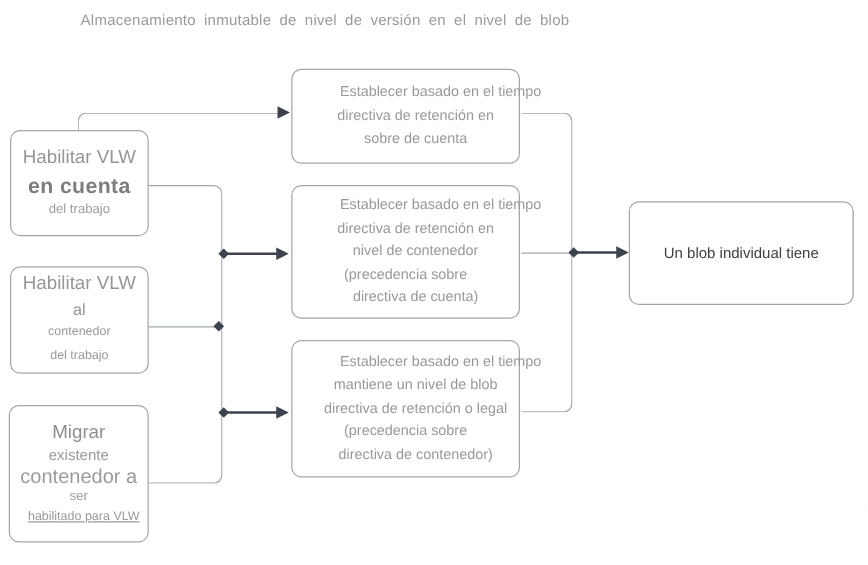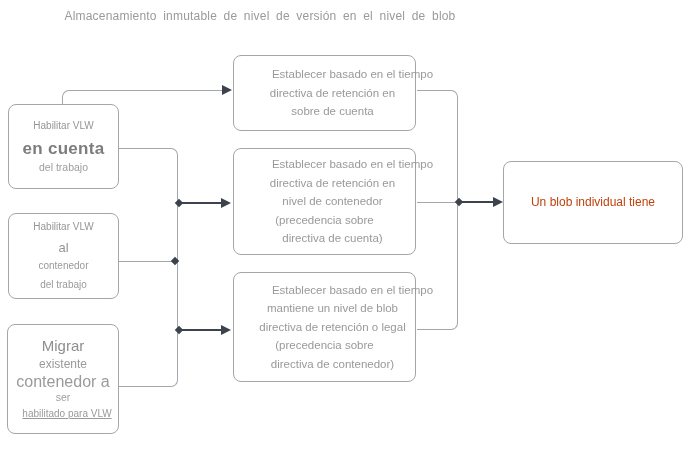--- a/index.html
+++ b/index.html
@@ -21,34 +21,34 @@
     font-size:12px;color:var(--text-light);word-spacing:3px;letter-spacing:.2px;
     white-space:nowrap;
   }
   .node{
     position:absolute;background:var(--bg);border:1px solid var(--box-border);
     border-radius:8px;display:flex;flex-direction:column;align-items:center;
     justify-content:center;text-align:center;color:var(--text-light);
   }
   .node .ln{white-space:nowrap;}
   
-  .l-md{font-size:10px;line-height:16px;color:#969696;}
+  .l-md{font-size:15px;line-height:16px;color:#969696;}
   .l-xl{font-size:17px;line-height:22px;font-weight:bold;color:var(--text-dark);letter-spacing:.3px;}
   .l-lg{font-size:15px;line-height:20px;color:#8f8f8f;}
   .l-me{font-size:13px;line-height:18px;color:#949494;}
   .l-sm{font-size:10.5px;line-height:15px;color:#9d9d9d;}
   .l-rg{font-size:10px;line-height:17px;color:#9a9a9a;}
   .gap2{height:2px;}
   .gap4{height:4px;}
   
   .m-ln{font-size:11.5px;line-height:18.5px;color:#98999c;white-space:nowrap;}
   .shift-sm{transform:translateX(8px);}
   .shift-lg{transform:translateX(28px);}
   .shift-xs{transform:translateX(4px);text-decoration:underline;}
-  .r-ln{font-size:12px;line-height:18.5px;color:#c2410c;white-space:nowrap;}
+  .r-ln{font-size:12px;line-height:18.5px;color:#404040;white-space:nowrap;}
   
   .conn{position:absolute;}
   .elbow-tl{border-top:1px solid var(--line-light);border-left:1px solid var(--line-light);border-top-left-radius:7px;}
   .cshape-r{border-top:1px solid var(--line-light);border-right:1px solid var(--line-light);border-bottom:1px solid var(--line-light);border-radius:0 7px 7px 0;}
   .hline-light{border-top:1px solid var(--line-light);height:0;}
   .hline-dark{background:var(--line-dark);height:2px;}
   .arrowhead{position:absolute;width:0;height:0;border-top:5px solid transparent;border-bottom:5px solid transparent;border-left:10px solid var(--line-dark);}
   .junction{position:absolute;width:6px;height:6px;background:var(--line-dark);transform:rotate(45deg);}
 </style>
 </head>

